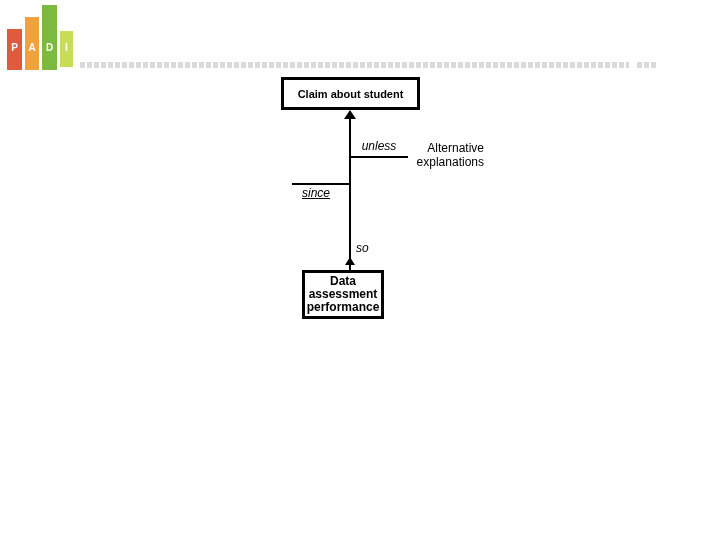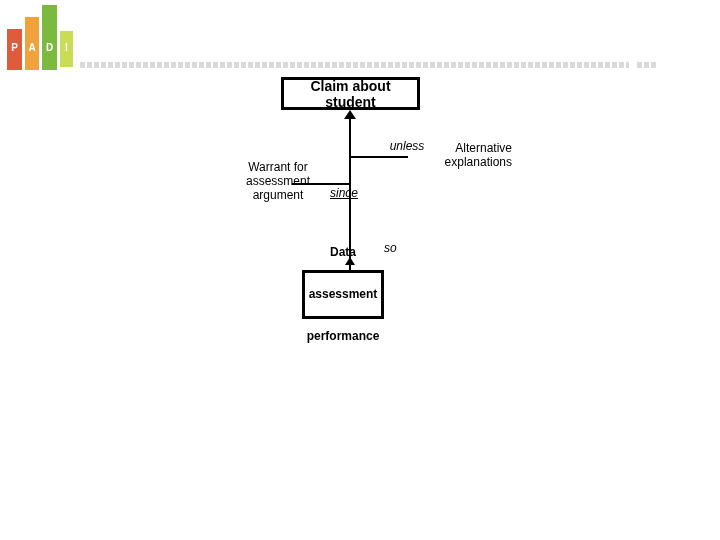--- a/index.html
+++ b/index.html
@@ -42,39 +42,39 @@
   .dash-main { left:80px;  width:549px; }
   .dash-end  { left:637px; width:19px;  }
 
   
   .dbox {
     border:3px solid #000; box-sizing:border-box;
     display:flex; flex-direction:column;
     align-items:center; justify-content:center;
     font-weight:bold; text-align:center;
   }
-  .claim-box { left:281px; top:77px; width:139px; height:33px; font-size:14px; }
-  .data-box  { left:302px; top:270px; width:82px; height:49px; font-size:12px; line-height:13px;gap:29px; }
+  .claim-box { left:281px; top:77px; width:139px; height:33px; font-size:11px; }
+  .data-box  { left:302px; top:270px; width:82px; height:49px; font-size:12px; line-height:13px; }
 
   
   .vline { left:349px; top:117px; width:2px; height:153px; background:#000; }
   .arrow-up {
     width:0; height:0;
     border-left:6px solid transparent;
     border-right:6px solid transparent;
     border-bottom:9px solid #000;
   }
   .head-top    { left:344px; top:110px; }
   .head-bottom { left:345px; top:257px; border-left-width:5px; border-right-width:5px; border-bottom-width:8px; }
   .hline { height:1.5px; background:#000; }
   .unless-line { left:350px; top:156px; width:58px; }
   .since-line  { left:292px; top:183px; width:57px; }
 
   
-  .lbl { font-size:12px; line-height:14px;padding-left:28px; }
+  .lbl { font-size:12px; line-height:14px; }
   .italic { font-style:italic; }
   .unless-label { left:350px; top:139px; width:58px; text-align:center; }
   .alt-label    { left:408px; top:141px; width:76px; text-align:right; }
   .warrant-label{ left:208px; top:160px; width:84px; text-align:center; }
   .since-label  { left:291px; top:186px; width:50px; text-align:center;text-decoration:underline; }
   .so-label     { left:356px; top:226px;margin-top:15px; }
 </style>
 </head>
 <body>
 
@@ -102,25 +102,20 @@
   <div class="abs arrow-up head-top"></div>
   <div class="abs arrow-up head-bottom"></div>
 
   <div class="abs lbl italic unless-label">unless</div>
   <div class="abs hline unless-line"></div>
   <div class="abs lbl alt-label">
     <span style="display:block">Alternative</span>
     <span style="display:block">explanations</span>
   </div>
 
-  <div class="abs lbl warrant-label">
-    <span style="display:block">Warrant for</span>
-    <span style="display:block">assessment</span>
-    <span style="display:block">argument</span>
-  </div>
   <div class="abs hline since-line"></div>
   <div class="abs lbl italic since-label">since</div>
 
   <div class="abs lbl italic so-label">so</div>
 
   <div class="abs dbox data-box">
     <span style="display:block">Data</span>
     <span style="display:block">assessment</span>
     <span style="display:block">performance</span>
   </div>

